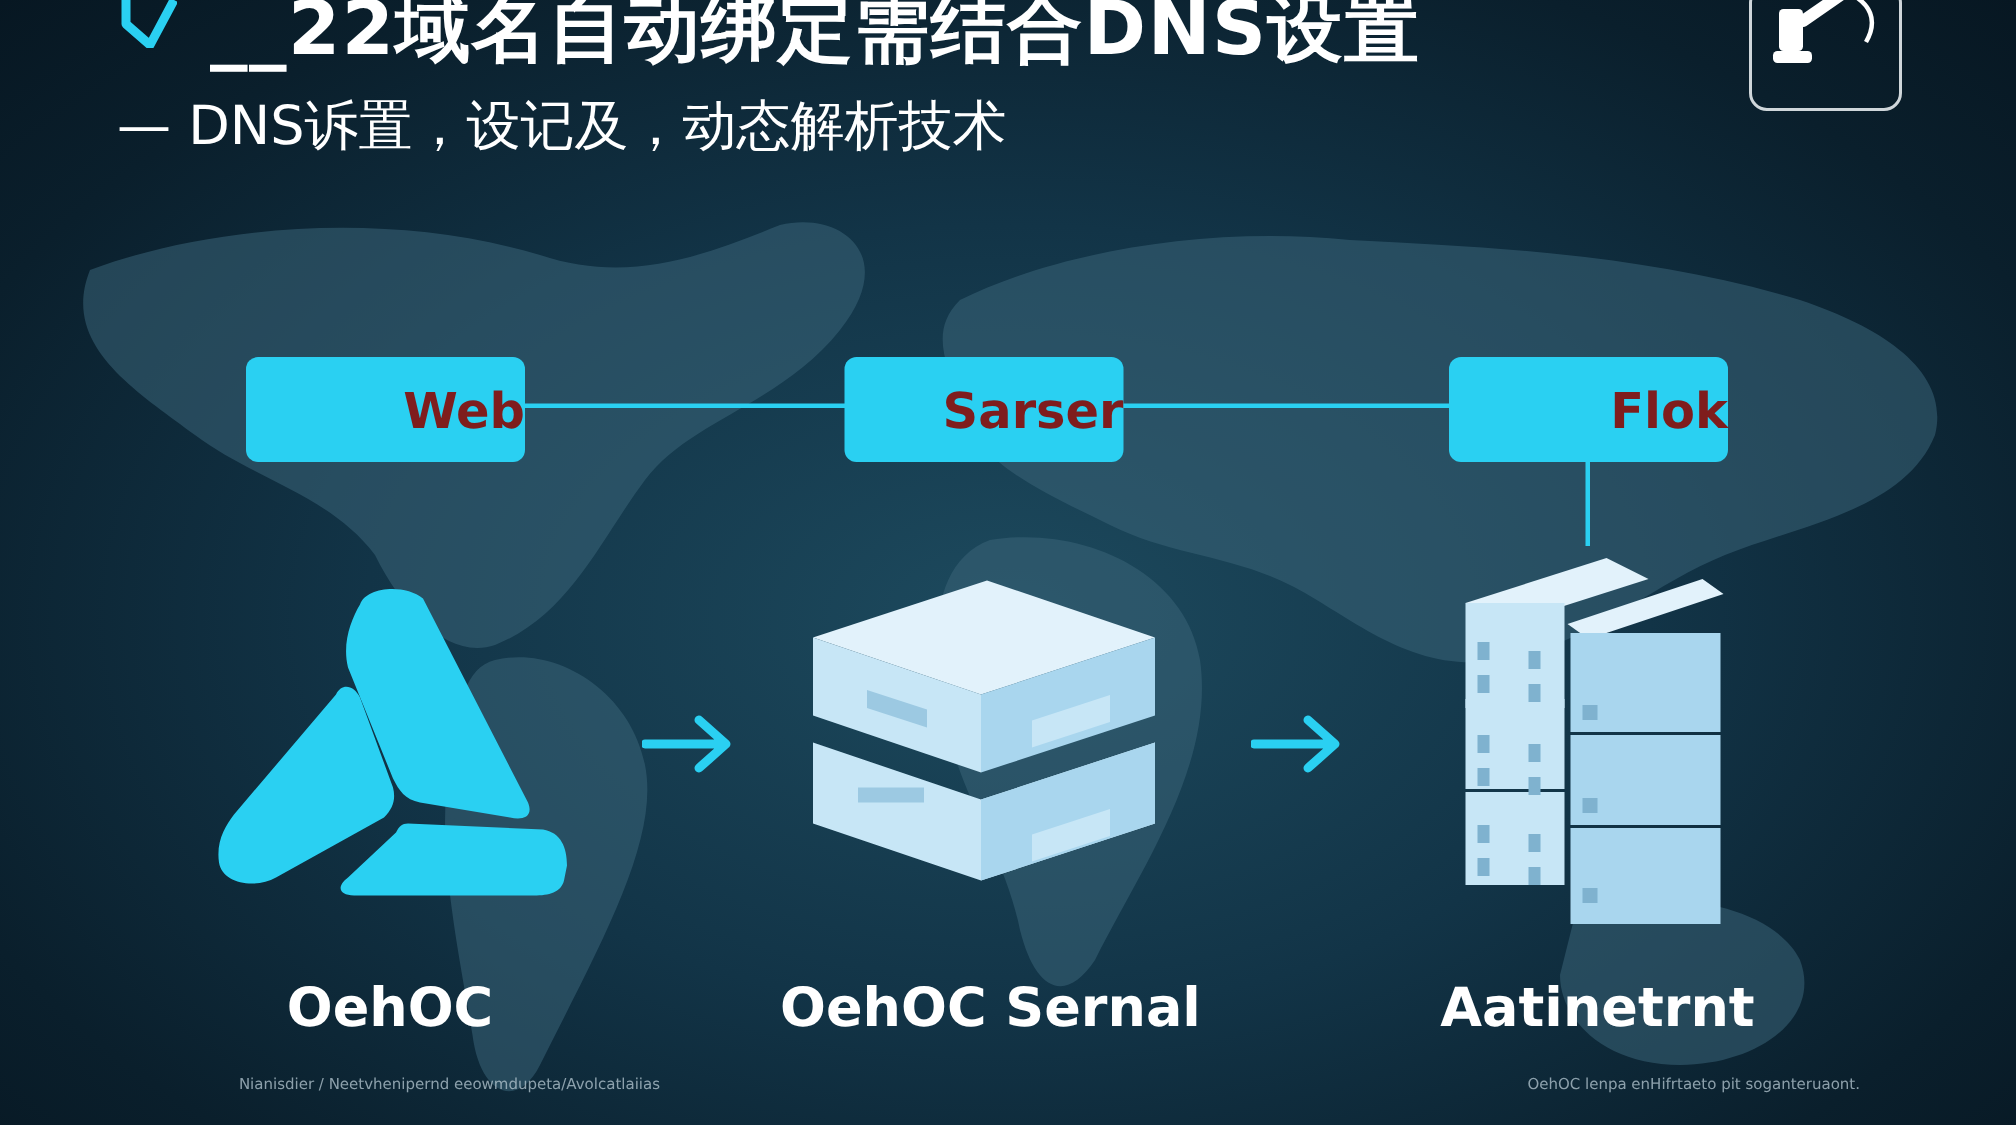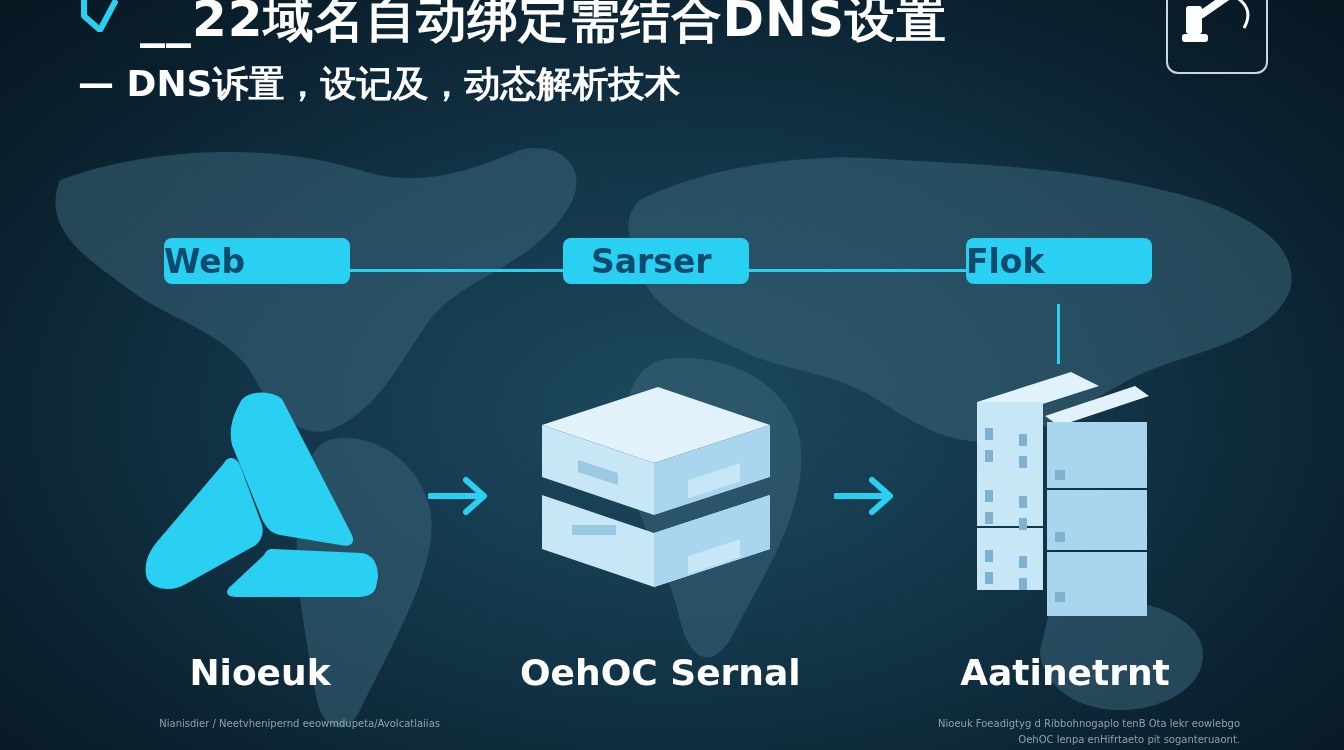--- a/index.html
+++ b/index.html
@@ -2,24 +2,24 @@
 <html><head>
 <meta charset="utf-8">
 <style>
   html,body{margin:0;padding:0;}
   body{width:1344px;height:750px;overflow:hidden;position:relative;
     background:radial-gradient(ellipse at 50% 55%, #1d4a5e 0%, #123447 45%, #0a1f2c 80%, #071722 100%);
     font-family:"DejaVu Sans","Liberation Sans",sans-serif;color:#fff;}
   .map{position:absolute;left:0;top:110px;width:1344px;height:640px;opacity:.55;}
   .title{position:absolute;left:140px;top:-14px;font-size:50px;font-weight:bold;letter-spacing:1px;white-space:nowrap;}
   .title-icon{position:absolute;left:78px;top:-20px;width:40px;height:52px;}
-  .subtitle{position:absolute;left:78px;top:60px;font-size:36px;font-weight:bold;white-space:nowrap;}
+  .subtitle{position:absolute;left:78px;top:60px;font-size:36px;font-weight:normal;white-space:nowrap;}
   .corner{position:absolute;left:1166px;top:-10px;width:102px;height:84px;border:2px solid #cfd6da;border-radius:12px;box-sizing:border-box;}
-  .pill{position:absolute;height:46px;border-radius:8px;background:#2ad0f2;color:#0c4a6e;font-weight:bold;font-size:33px;
-    display:flex;align-items:center;justify-content:flex-start;box-sizing:border-box;}
+  .pill{position:absolute;height:70px;border-radius:8px;background:#2ad0f2;color:#7f1d1d;font-weight:bold;font-size:33px;
+    display:flex;align-items:center;justify-content:flex-end;box-sizing:border-box;}
   .line{position:absolute;background:#2ad0f2;}
   .label{position:absolute;font-size:36px;font-weight:bold;text-align:center;white-space:nowrap;}
   .fine{position:absolute;font-size:10px;color:#b7c9d3;text-align:right;opacity:.75;line-height:16px;}
   .arrow{position:absolute;}
 </style>
 </head>
 <body>
 
 <svg class="map" viewBox="0 0 1344 640">
   <g fill="#3a6478">
@@ -110,23 +110,22 @@
   </g>
 </svg>
 
 <svg class="arrow" style="left:428px;top:476px;" width="62" height="40" viewBox="0 0 62 40">
   <path d="M2 20 H54 M38 4 L56 20 L38 36" fill="none" stroke="#2ad0f2" stroke-width="6" stroke-linecap="round" stroke-linejoin="round"></path>
 </svg>
 <svg class="arrow" style="left:834px;top:476px;" width="62" height="40" viewBox="0 0 62 40">
   <path d="M2 20 H54 M38 4 L56 20 L38 36" fill="none" stroke="#2ad0f2" stroke-width="6" stroke-linecap="round" stroke-linejoin="round"></path>
 </svg>
 
-<div class="label" style="left:150px;top:652px;width:220px;">Nioeuk</div>
+<div class="label" style="left:150px;top:652px;width:220px;">OehOC</div>
 <div class="label" style="left:520px;top:652px;width:270px;">OehOC Sernal</div>
 <div class="label" style="left:940px;top:652px;width:250px;">Aatinetrnt</div>
 
 <div class="fine" style="left:90px;top:716px;width:350px;">
   <div>Nianisdier / Neetvhenipernd  eeowmdupeta/Avolcatlaiias</div>
 </div>
 <div class="fine" style="left:900px;top:716px;width:340px;">
-  <div>Nioeuk Foeadigtyg d Ribbohnogaplo  tenB Ota lekr eowlebgo</div>
   <div>OehOC lenpa enHifrtaeto pit soganteruaont.</div>
 </div>
 
 </body></html>

